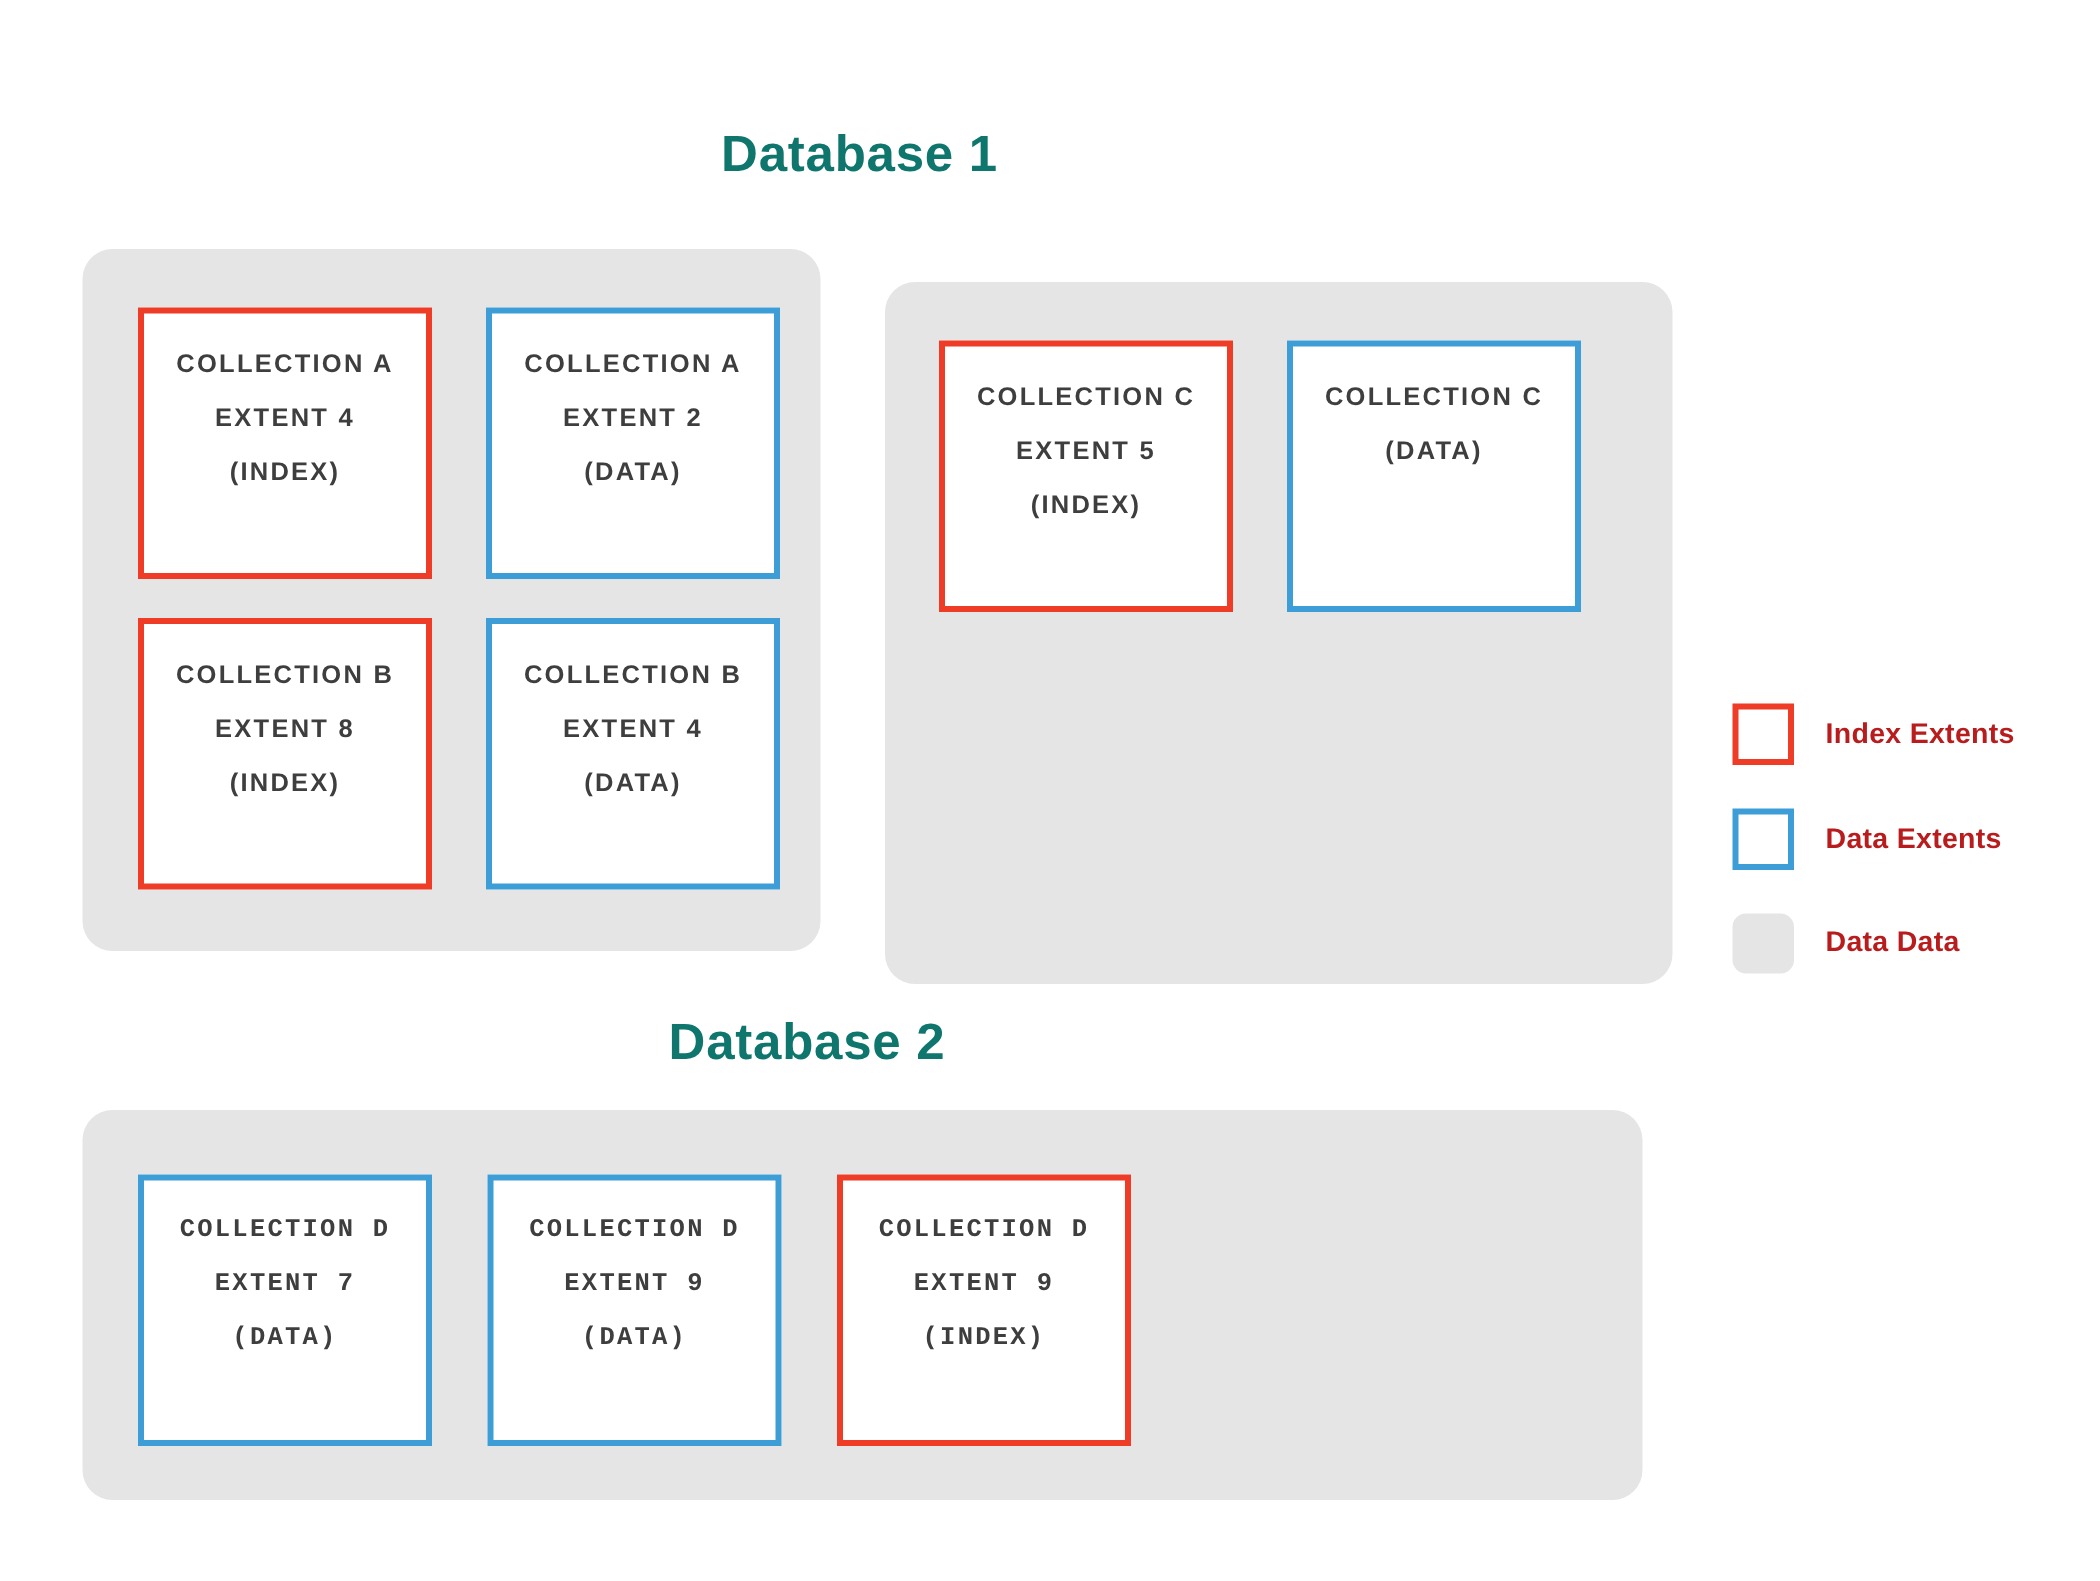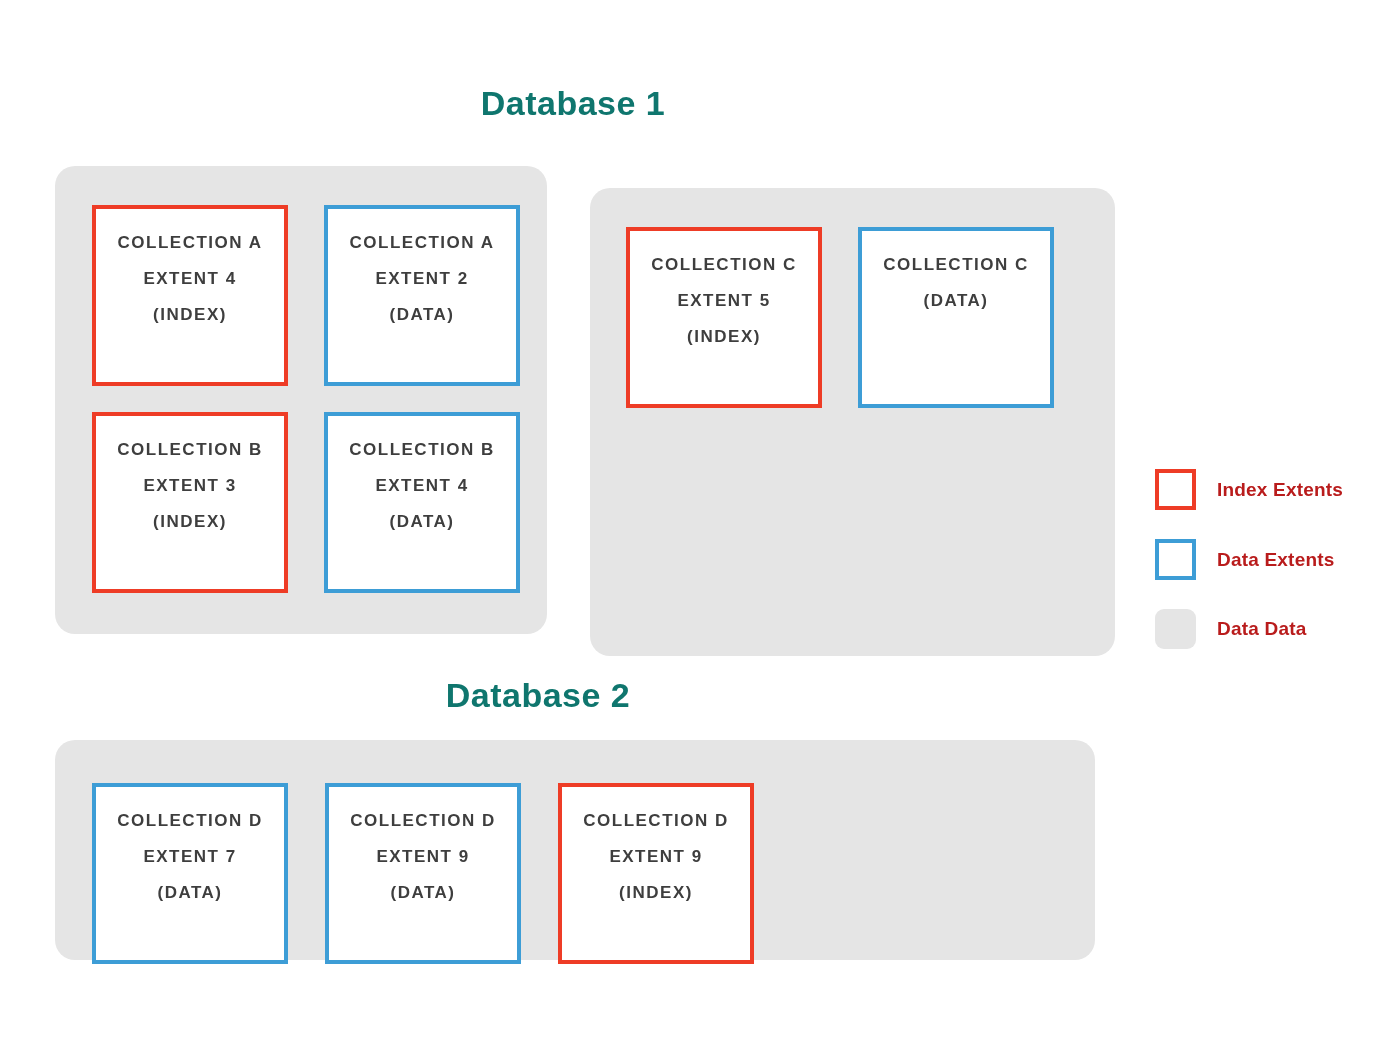--- a/index.html
+++ b/index.html
@@ -9,21 +9,21 @@
   }
   .db-title{
     position:absolute;font-size:34px;font-weight:700;color:#0f766e;
     transform:translateX(-50%);white-space:nowrap;letter-spacing:.5px;
   }
   .t1{left:573px;top:84px;}
   .t2{left:538px;top:676px;text-align:center;}
   .panel{position:absolute;background:#E5E5E5;border-radius:20px;}
   .p1{left:55px;top:166px;width:492px;height:468px;}
   .p2{left:590px;top:150px;width:525px;height:468px;margin-top:38px;}
-  .p3{left:55px;top:740px;width:1040px;height:220px;}
+  .p3{left:55px;top:740px;width:1040px;height:260px;font-family:Liberation Mono, monospace;}
   .extent{
     position:absolute;width:196px;height:181px;background:#ffffff;
     border:4px solid #888888;box-sizing:border-box;
     padding-top:16px;text-align:center;
   }
   .extent .line{
     font-size:17px;font-weight:700;letter-spacing:1.5px;line-height:36px;
     color:#3E3E3E;white-space:nowrap;
   }
   .e1{left:37px;top:39px;}  .e2{left:269px;top:39px;}
@@ -54,21 +54,21 @@
       <div class="line">EXTENT 4</div>
       <div class="line">(INDEX)</div>
     </div>
     <div class="extent e2" style="border-color:#3D9DD6">
       <div class="line">COLLECTION A</div>
       <div class="line">EXTENT 2</div>
       <div class="line">(DATA)</div>
     </div>
     <div class="extent e3" style="border-color:#EE3C26">
       <div class="line">COLLECTION B</div>
-      <div class="line">EXTENT 3</div>
+      <div class="line">EXTENT 8</div>
       <div class="line">(INDEX)</div>
     </div>
     <div class="extent e4" style="border-color:#3D9DD6">
       <div class="line">COLLECTION B</div>
       <div class="line">EXTENT 4</div>
       <div class="line">(DATA)</div>
     </div>
   </div>
 
   <div class="panel p2" style="background-color:#E5E5E5">

